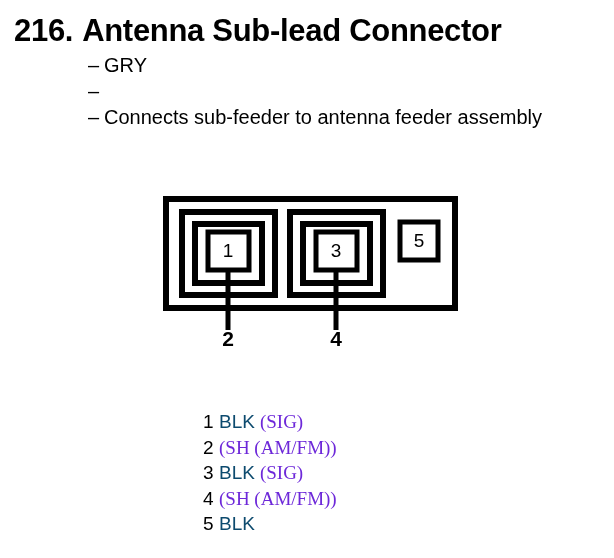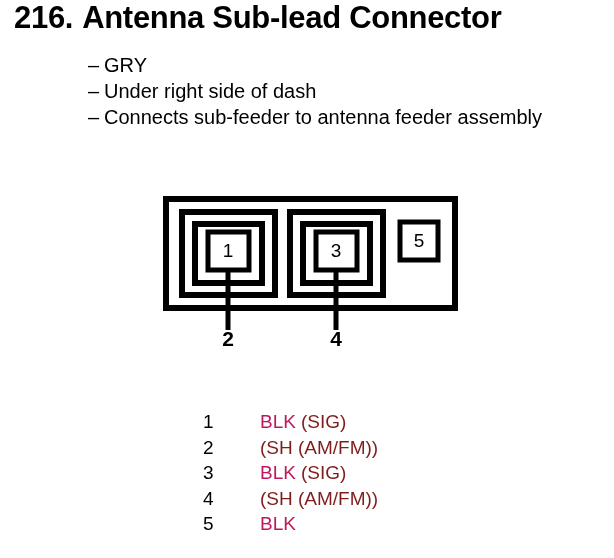--- a/index.html
+++ b/index.html
@@ -14,21 +14,21 @@
     background: #ffffff;
     font-family: "Liberation Sans", sans-serif;
     color: #000000;
     overflow: hidden;
   }
 
   
   #title {
     position: absolute;
     left: 14px;
-    top: 0;
+    top: 13px;
     font-size: 31px;
     font-weight: bold;
     letter-spacing: -0.3px;
     white-space: nowrap;
   }
   #title .num { margin-right: 9px; }
 
   #bullets {
     position: absolute;
     left: 88px;
@@ -72,41 +72,40 @@
     line-height: 25.5px;
   }
   .legend-row {
     white-space: nowrap;
     display: flex;
   }
   .legend-row .lg-num {
     width: 16px;
     flex: 0 0 16px;
   }
-  .legend-row .lg-wire { color: #be185d; margin-left: 41px; }
-  .legend-row .lg-sig { color: #7f1d1d; }
+  .legend-row .lg-wire { color: #0c4a6e; }
+  .legend-row .lg-sig { color: #6d28d9; font-family: Liberation Serif, serif; }
   .legend-row .lg-wire:not(:empty) { margin-right: 5px; }
 </style>
 </head>
 <body>
 
 <div id="page">
 
   <div id="title">
     <span class="num">216.</span><span>Antenna Sub-lead Connector</span>
   </div>
 
   <div id="bullets">
     <div class="bullet">
       <span class="dash">–</span>
       <span>GRY</span>
     </div>
     <div class="bullet">
       <span class="dash">–</span>
-      <span>Under right side of dash</span>
     </div>
     <div class="bullet">
       <span class="dash">–</span>
       <span>Connects sub-feeder to antenna feeder assembly</span>
     </div>
   </div>
 
   <svg id="connector" width="614" height="400" viewBox="0 0 614 400">
 
     <line x1="228" y1="258" x2="228" y2="330" stroke="#000000" stroke-width="5"></line>

